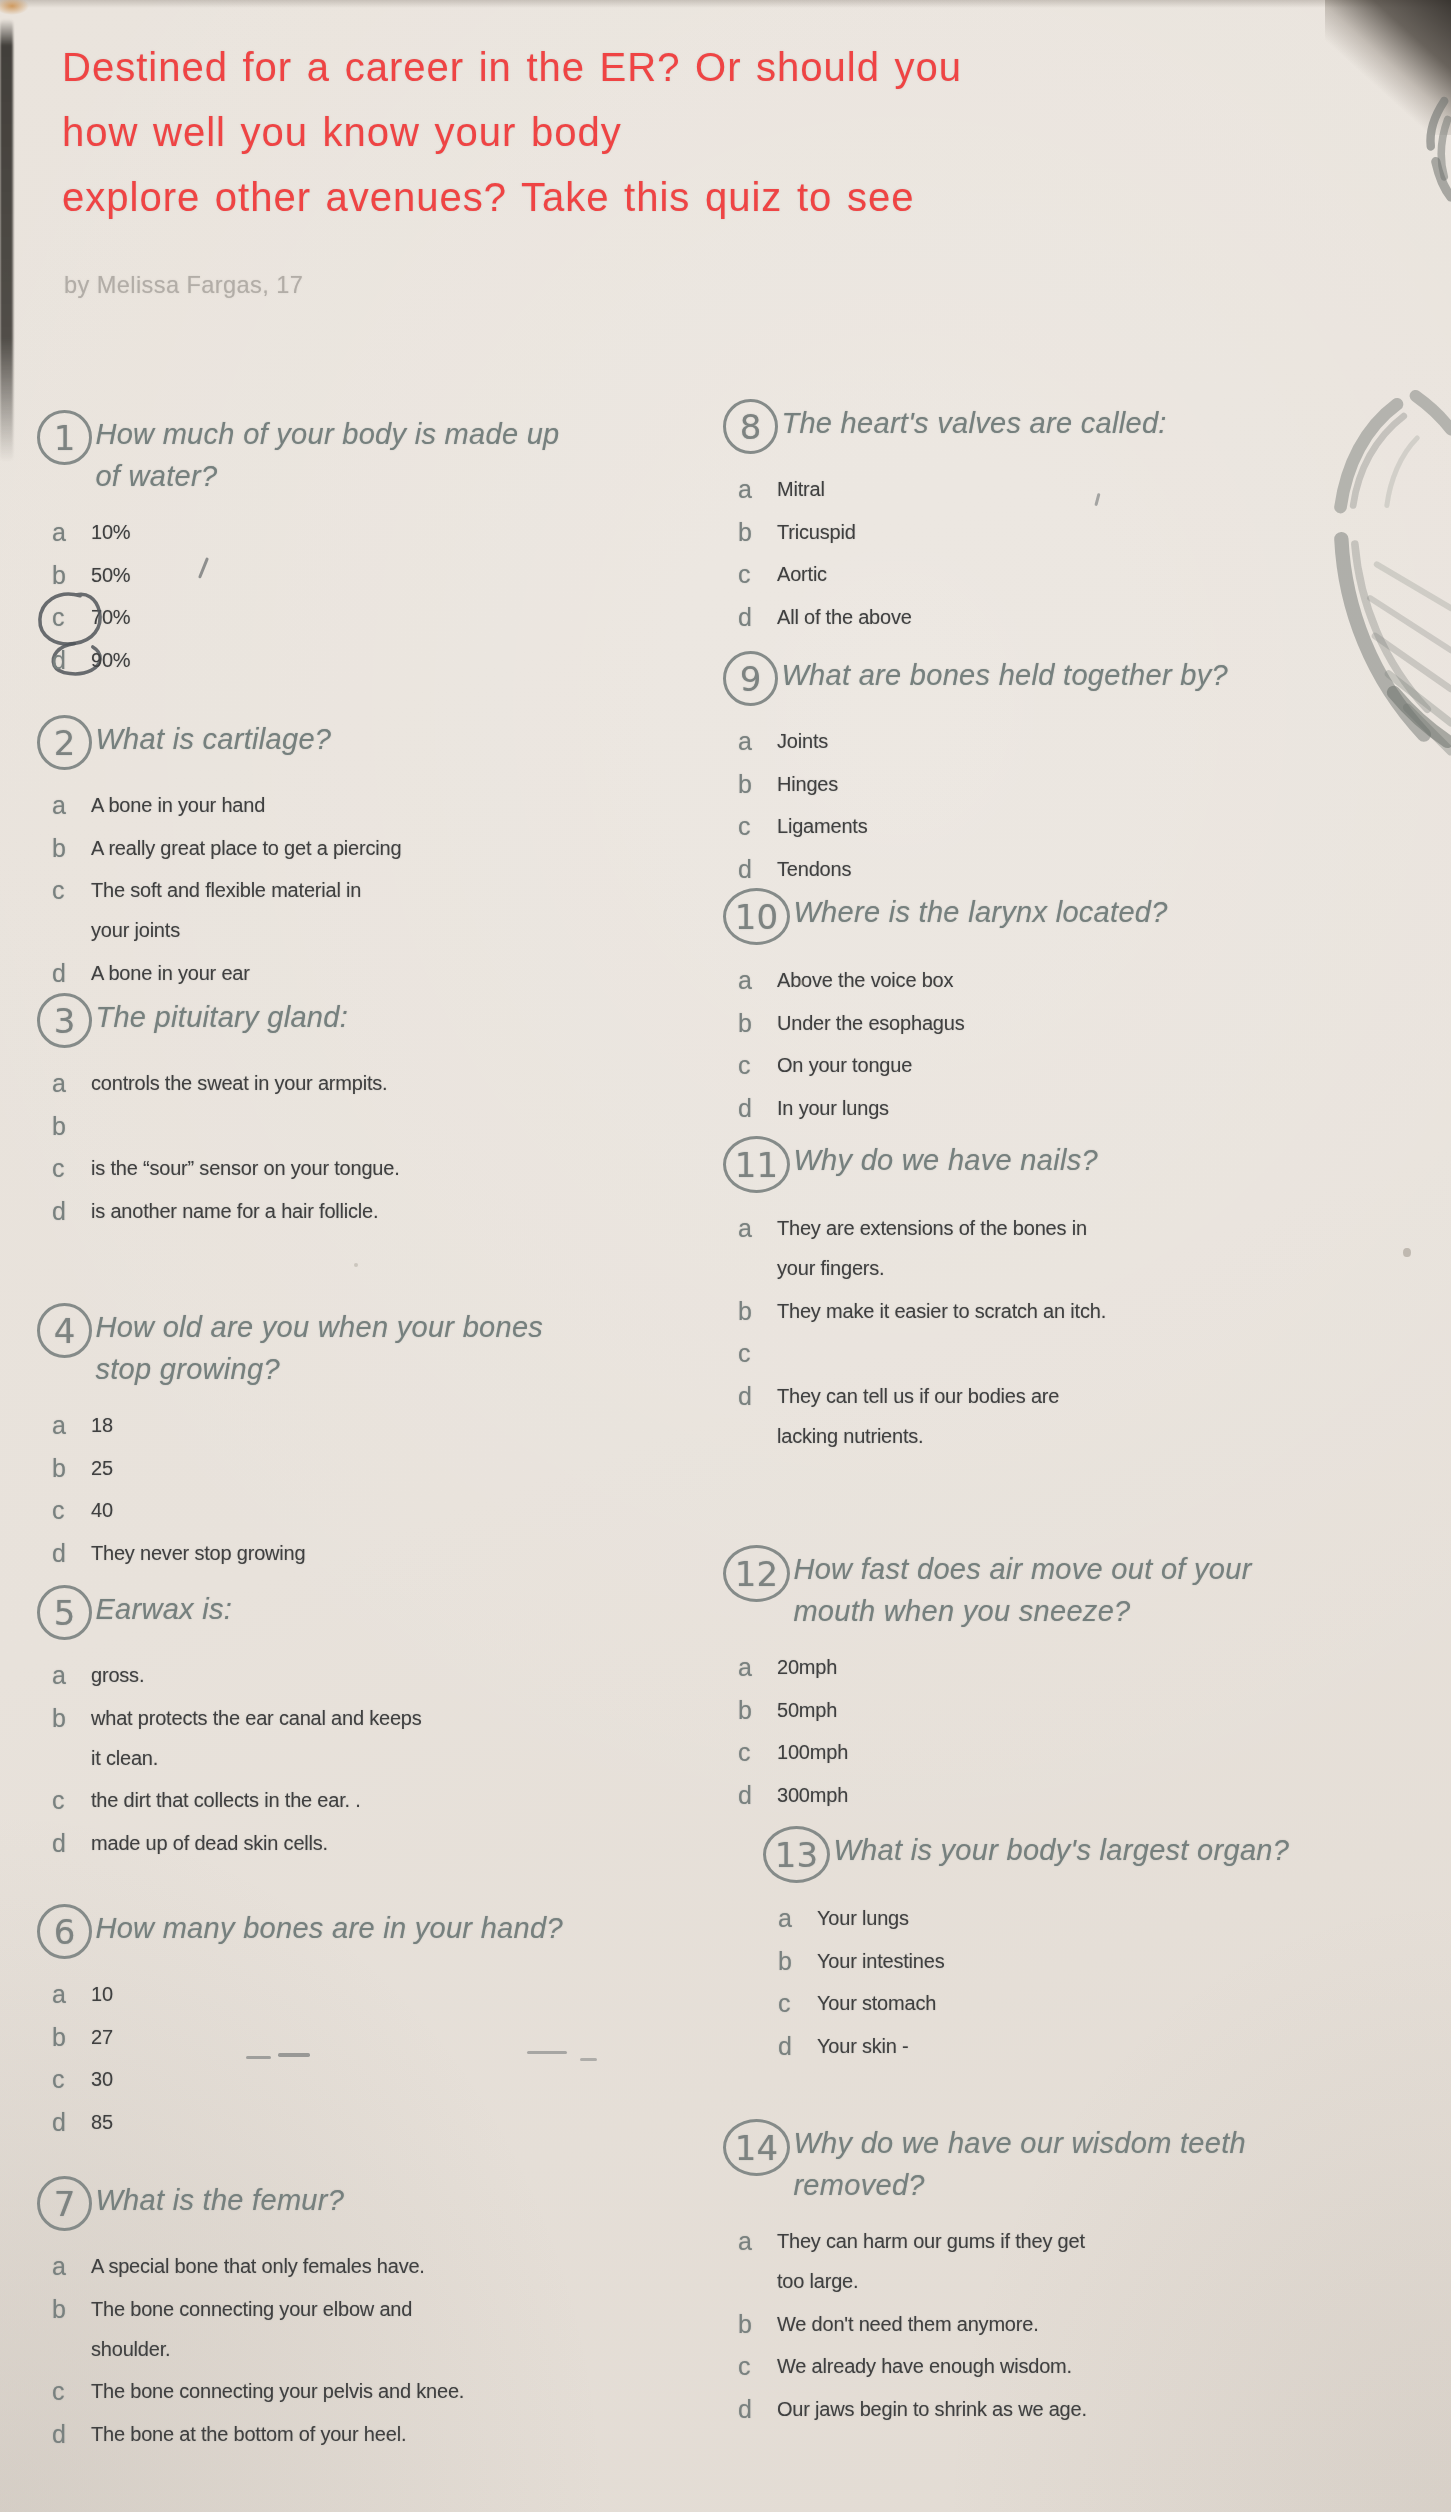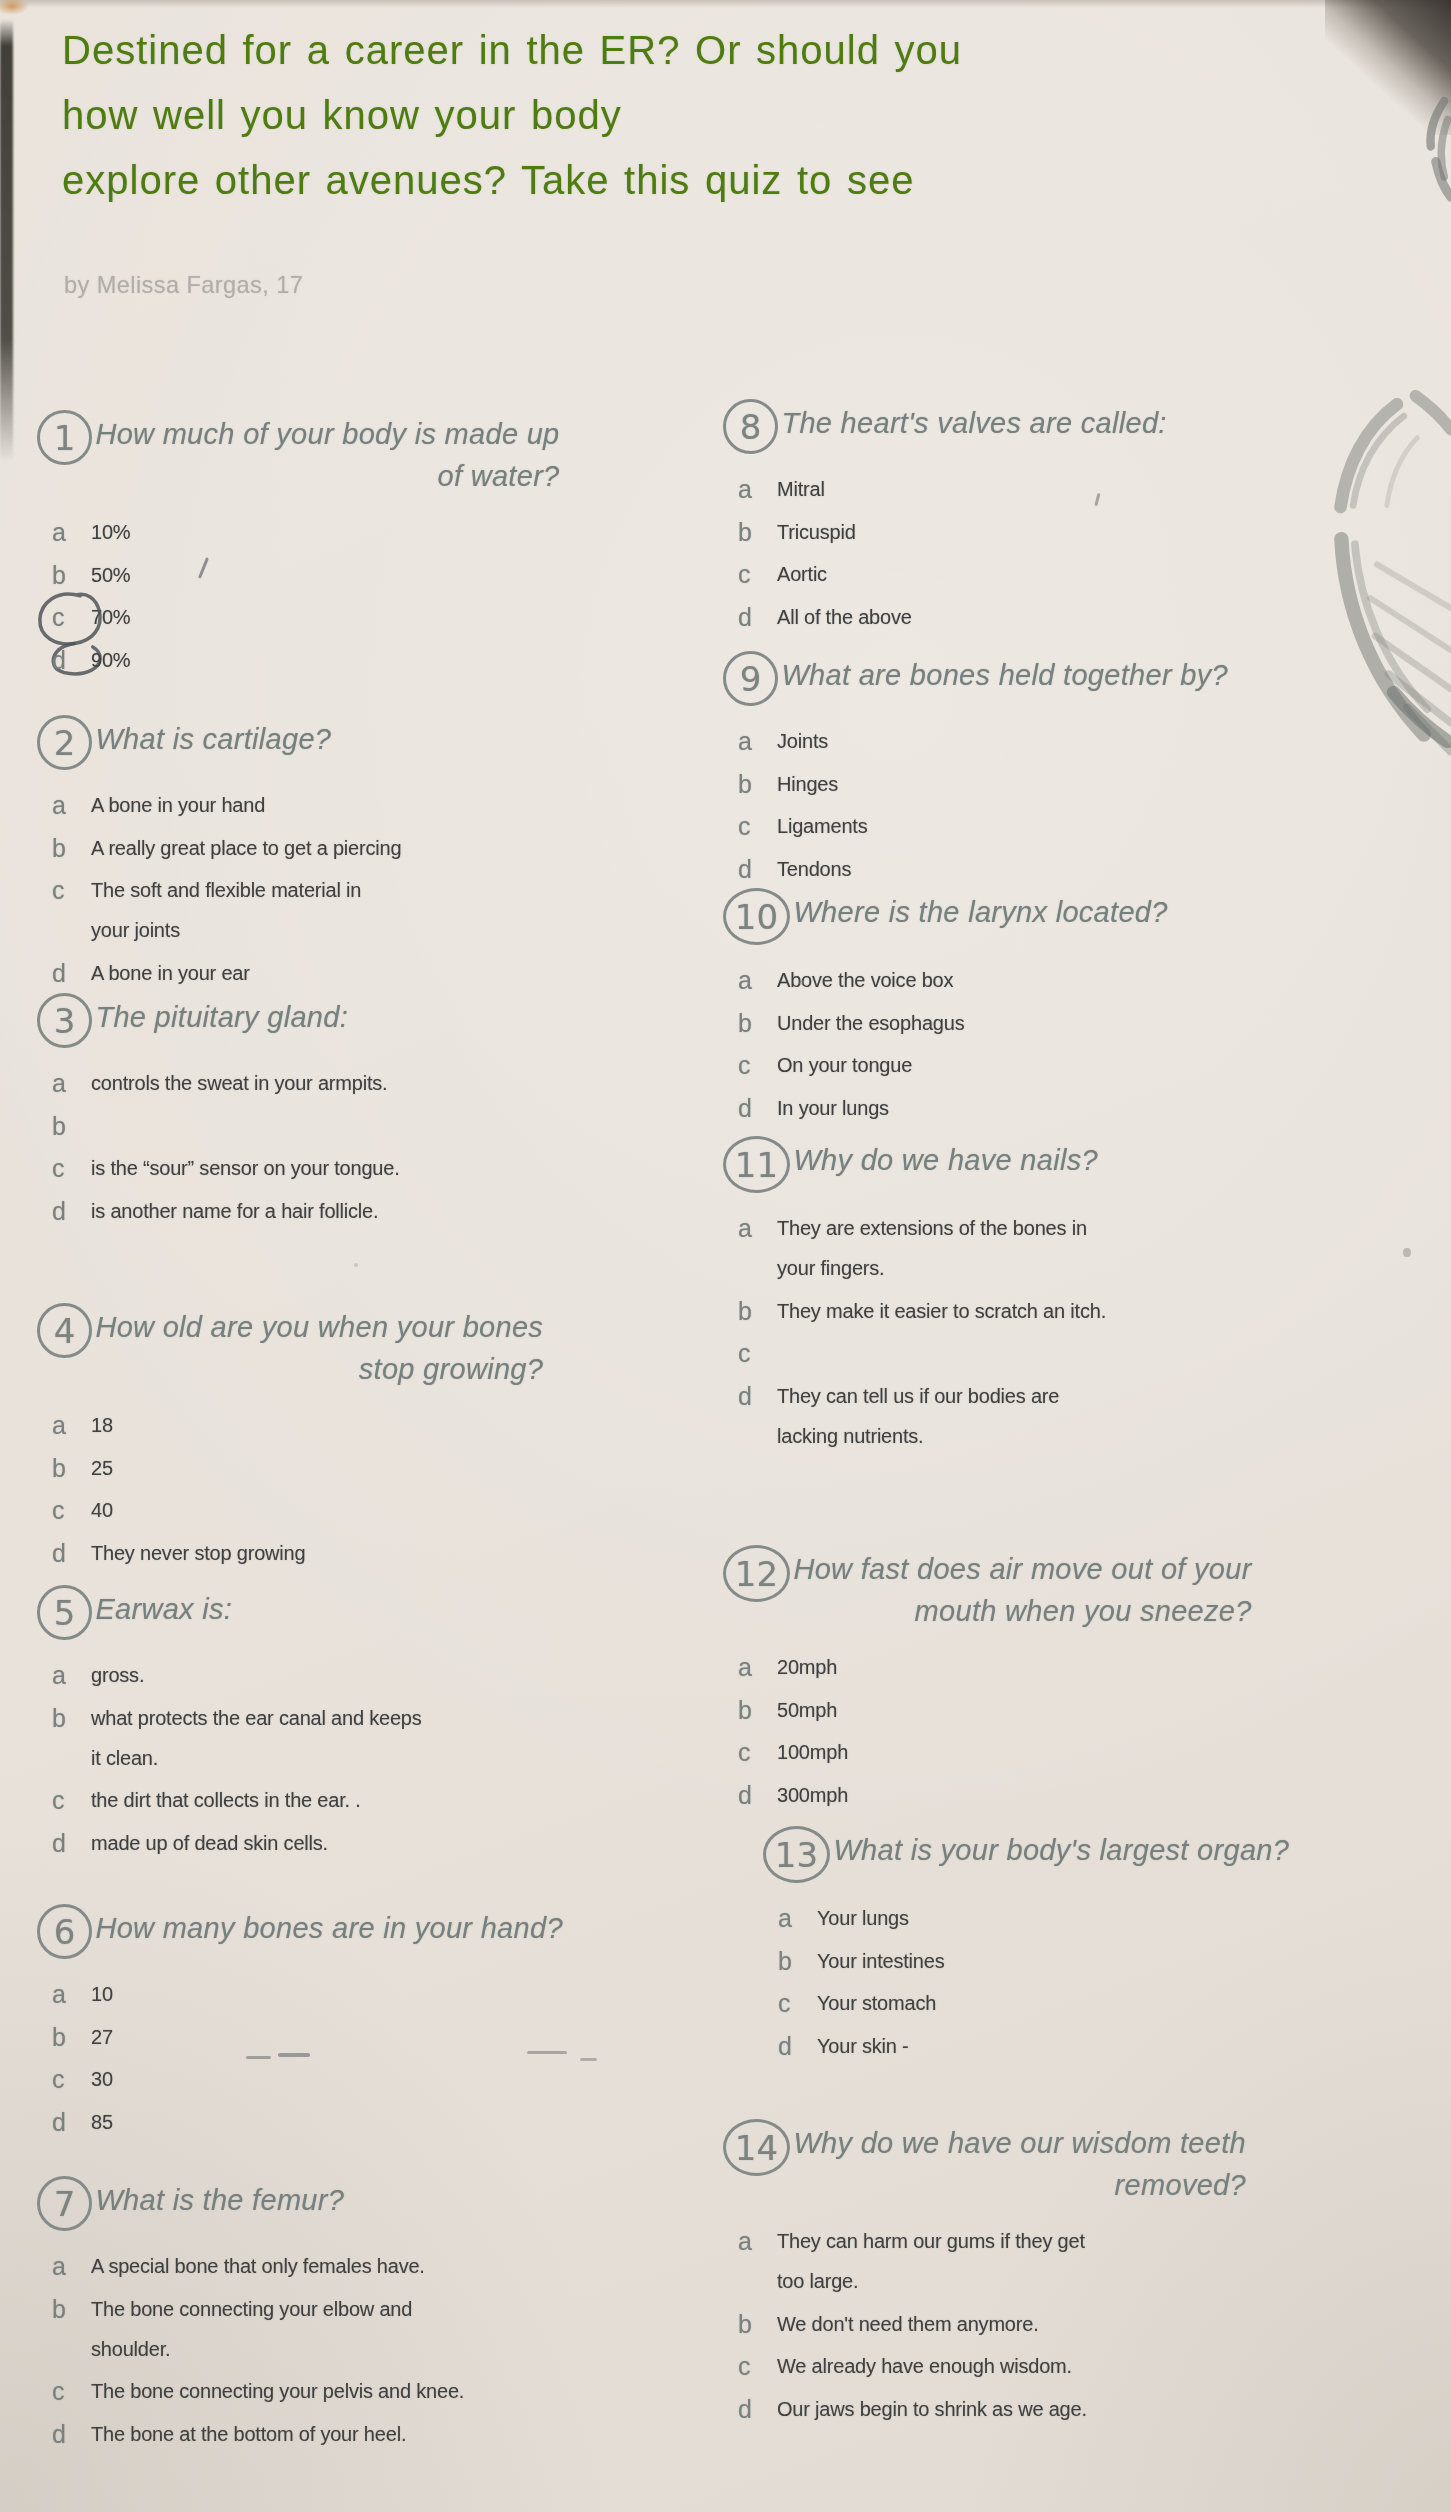--- a/index.html
+++ b/index.html
@@ -7,22 +7,22 @@
     width:1451px;height:2512px;position:relative;overflow:hidden;
     font-family:"Liberation Sans",sans-serif;
     background:
       radial-gradient(120% 80% at 62% 28%, rgba(255,255,255,0.18), rgba(255,255,255,0) 60%),
       radial-gradient(60% 40% at 0% 100%, rgba(118,108,96,0.14), rgba(118,108,96,0) 70%),
       radial-gradient(50% 35% at 100% 100%, rgba(118,108,96,0.10), rgba(118,108,96,0) 70%),
       linear-gradient(160deg,#eae4dd 0%,#e8e2db 55%,#e2dbd3 100%);
   }
   
   .title{
-    position:absolute;left:62px;top:18px;
-    font-size:40px;line-height:65px;color:#4d7c0f;
+    position:absolute;left:62px;top:35px;
+    font-size:40px;line-height:65px;color:#ef4444;
     letter-spacing:1px;word-spacing:2.5px;
     text-shadow:0 0 1.7px rgba(178,173,167,.55);
   }
   .byline{
     position:absolute;left:64px;top:272px;
     font-size:23.6px;color:#b2ada7;letter-spacing:0.4px;
     text-shadow:0 0 1.3px rgba(178,173,167,.5);
   }
   
   .q{position:absolute;text-shadow:0 0 1.3px rgba(109,118,117,.45);}
@@ -31,21 +31,21 @@
   .qhead{display:flex;align-items:flex-start;}
   .qcircle{
     flex:none;width:49px;height:49px;border:3.4px solid #858b89;border-radius:50%;
     display:flex;align-items:center;justify-content:center;
     font-size:34px;color:#7d8381;font-family:"DejaVu Sans",sans-serif;
   }
   .qcircle.wide{width:61px;height:51px;}
   .qtext{
     margin-left:3.4px;padding-top:3.4px;
     font-size:29px;line-height:42px;font-style:italic;
-    color:#76807e;letter-spacing:0.3px;text-align:right;
+    color:#76807e;letter-spacing:0.3px;
   }
   .opts{margin-left:15px;margin-top:15px;}
   .opt{display:flex;position:relative;line-height:40px;margin-bottom:2.5px;}
   .letter{flex:none;width:39px;font-size:25px;color:#79817f;}
   .otext{font-size:20px;color:#404040;letter-spacing:-0.2px;}
   .pen-circle{position:absolute;left:-20px;top:-13.5px;pointer-events:none;}
   
   .spine-shadow{
     position:absolute;left:0;top:18.6px;width:12.6px;height:443px;
     background:linear-gradient(to bottom,rgba(60,56,50,0) 0%,rgba(48,45,41,.9) 6%,rgba(54,51,46,.85) 72%,rgba(54,51,46,0) 100%);

